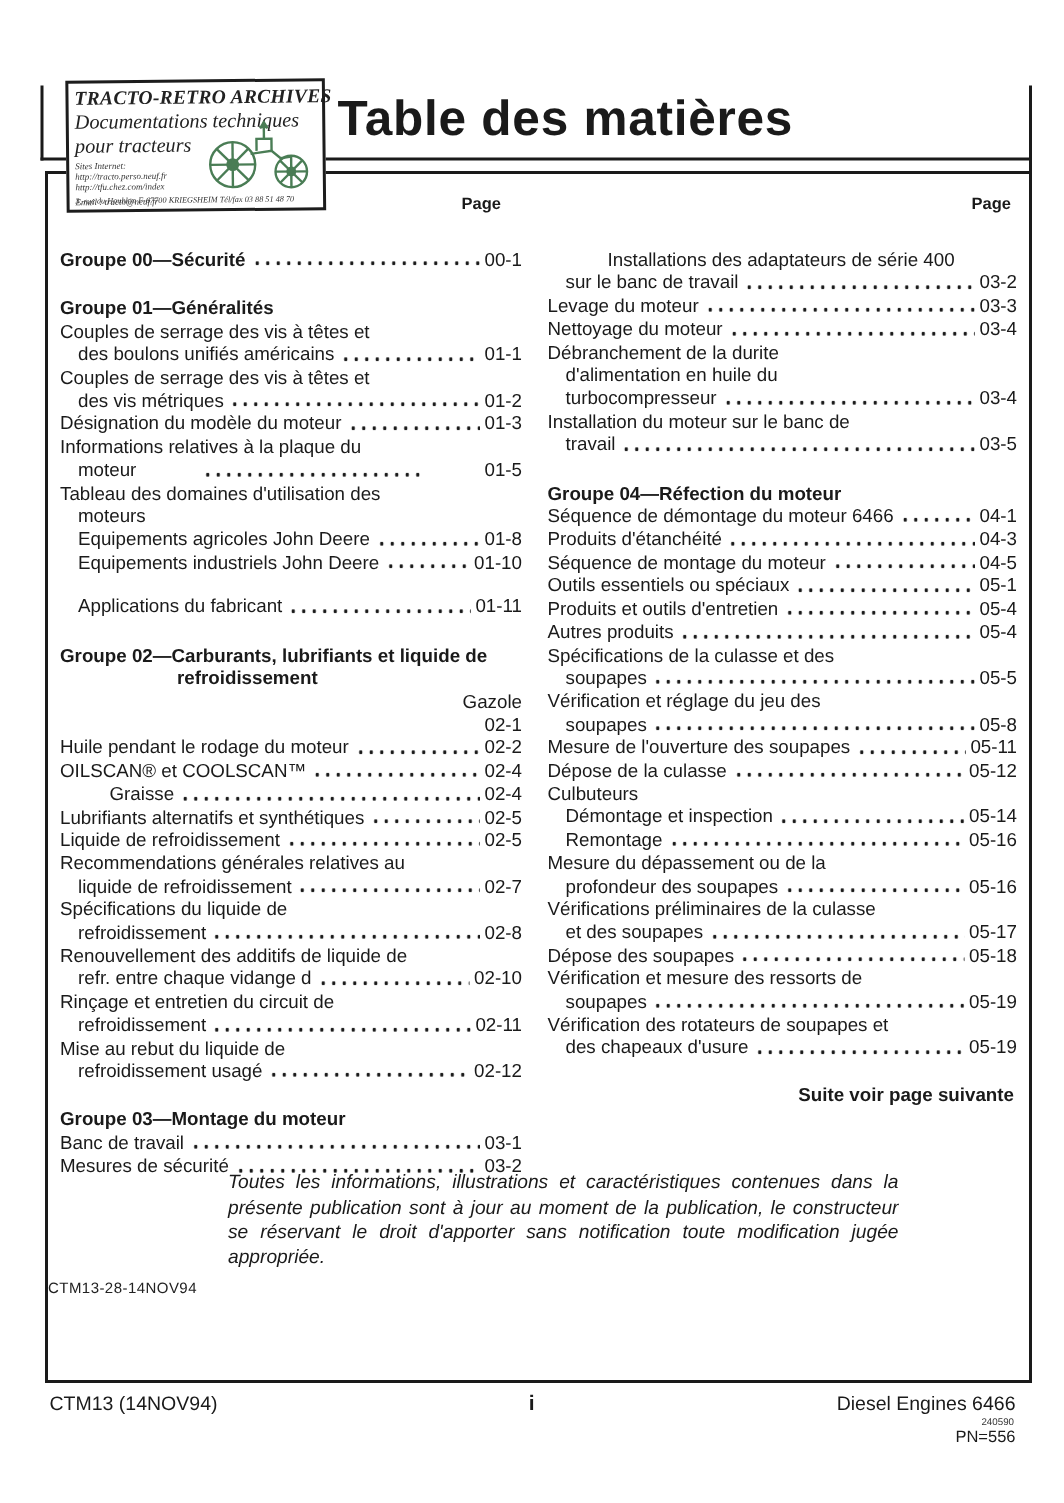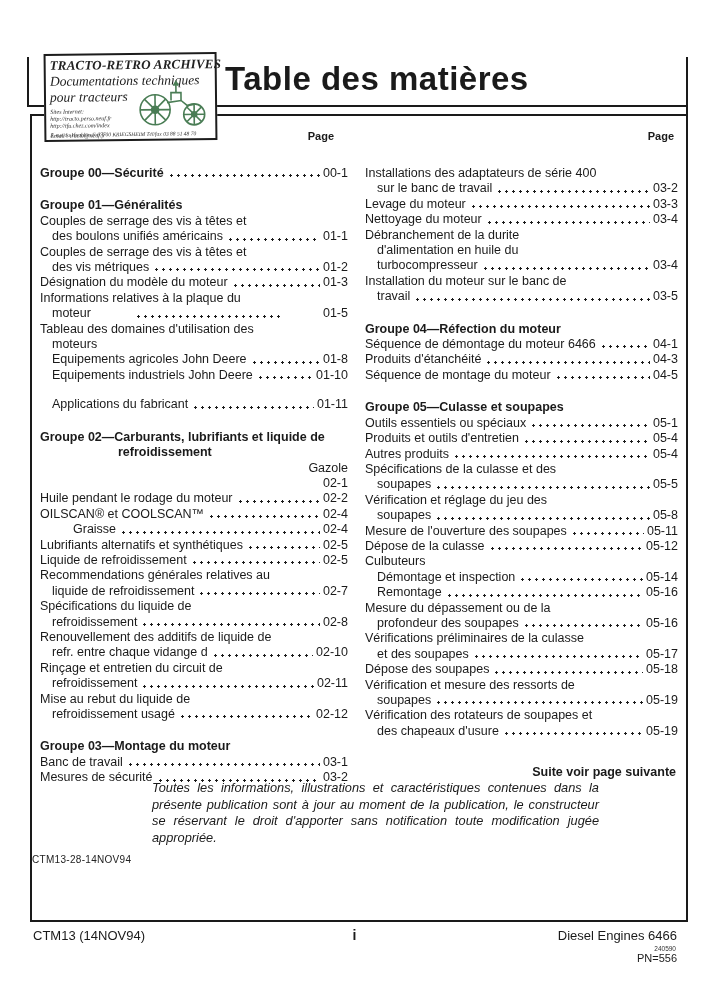--- a/index.html
+++ b/index.html
@@ -37,21 +37,21 @@
   .toc-item { }
   .toc-item.gap { margin-top:17px; }
   .toc-line { display:flex; align-items:flex-end; line-height:15.4px; white-space:nowrap; }
   .toc-label { flex:0 0 auto; }
   .bold .toc-label { font-weight:bold; }
   .toc-dots { flex:1 1 auto; margin:0 3px; align-self:stretch;
     background-image:radial-gradient(circle, #1a1a1a 1.1px, transparent 1.35px);
     background-size:7px 5px; background-repeat:repeat-x; background-position:1px calc(100% - 3px); }
   .toc-page { flex:0 0 auto; }
 
-  .continuation { margin-top:26px; text-align:right; font-weight:bold; font-size:12.5px; padding-right:2px; }
+  .continuation { margin-top:16px; text-align:right; font-weight:bold; font-size:12.5px; padding-right:2px; }
 
   .note { position:absolute; left:120px; top:664px; width:447px; font-size:12.8px; font-style:italic; line-height:16.5px; text-align:justify; }
   .note-code { position:absolute; left:0; top:738px; width:100%; text-align:left; font-size:10px; letter-spacing:0.3px; color:#222; }
 
   
   .footer-left  { position:absolute; left:33px; top:928px; font-size:13px; }
   .footer-page  { position:absolute; left:0; top:927px; width:709px; text-align:center; font-size:14px; font-weight:bold; }
   .footer-right { position:absolute; right:32px; top:928px; font-size:13px; text-align:right; }
   .footer-small { position:absolute; right:33px; top:945px; font-size:6.5px; text-align:right; color:#333; }
   .footer-pn    { position:absolute; right:32px; top:952px; font-size:11px; text-align:right; }
@@ -298,21 +298,21 @@
             <span class="toc-label">Mesures de sécurité</span>
             <span class="toc-dots"></span>
             <span class="toc-page">03-2</span>
           </div>
         </div>
       </div>
 
     <div class="toc-col right">
       <div>
           <div class="toc-item">
-            <div class="toc-line" style="padding-left: 0px;">
+            <div class="toc-line" style="padding-left: 0px; margin-left: 40px;">
               <span class="toc-label">Installations des adaptateurs de série 400</span>
             </div>
             <div class="toc-line" style="padding-left: 12px;">
               <span class="toc-label">sur le banc de travail</span>
               <span class="toc-dots"></span>
               <span class="toc-page">03-2</span>
             </div>
           </div>
           <div class="toc-item">
             <div class="toc-line" style="padding-left: 0px;">
@@ -368,25 +368,20 @@
               <span class="toc-label">Produits d'étanchéité</span>
               <span class="toc-dots"></span>
               <span class="toc-page">04-3</span>
             </div>
           </div>
           <div class="toc-item">
             <div class="toc-line" style="padding-left: 0px;">
               <span class="toc-label">Séquence de montage du moteur</span>
               <span class="toc-dots"></span>
               <span class="toc-page">04-5</span>
-            </div>
-          </div>
-          <div class="toc-item gap bold">
-            <div class="toc-line" style="padding-left: 0px;">
-              <span class="toc-label">Groupe 05—Culasse et soupapes</span>
             </div>
           </div>
           <div class="toc-item">
             <div class="toc-line" style="padding-left: 0px;">
               <span class="toc-label">Outils essentiels ou spéciaux</span>
               <span class="toc-dots"></span>
               <span class="toc-page">05-1</span>
             </div>
           </div>
           <div class="toc-item">

